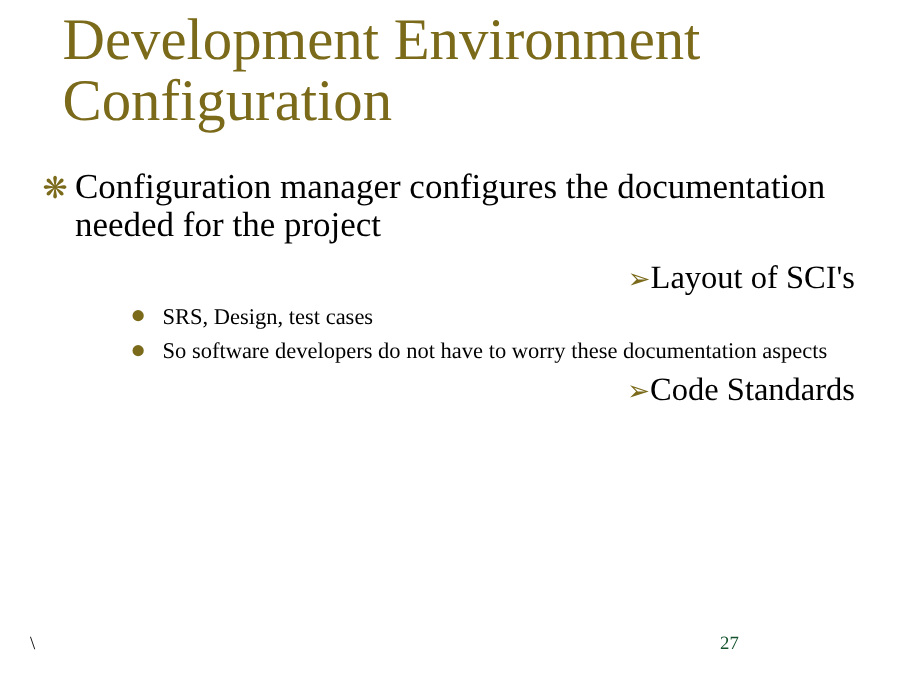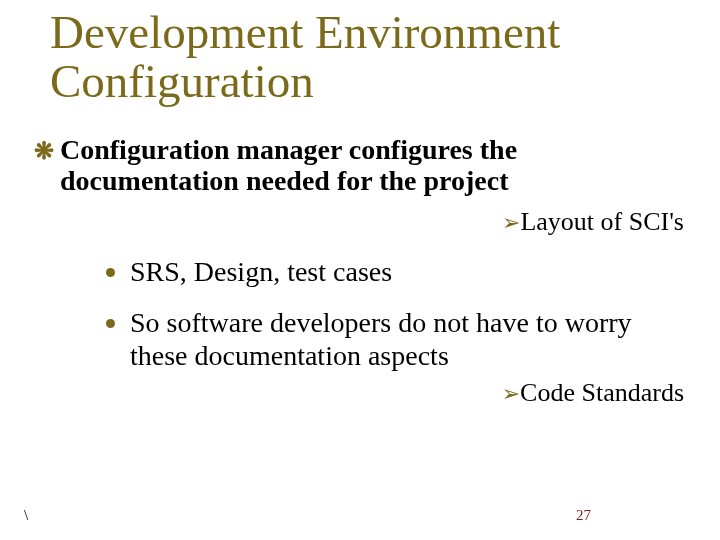--- a/index.html
+++ b/index.html
@@ -34,21 +34,20 @@
     left: 34px;
     top: 134px;
     width: 650px;
   }
   .l1 {
     font-size: 28px;
     line-height: 1.12;
     margin-bottom: 10px;
     padding-left: 26px;
     text-indent: -26px;
-    font-weight: bold;
   }
   .l1 .bullet {
     color: #7a6a1a;
     font-family: "Segoe UI Symbol","Arial Unicode MS",sans-serif;
     font-size: 24px;
     display: inline-block;
     width: 26px;
     text-indent: 0;
   }
   .l2 {
@@ -63,24 +62,24 @@
   }
   .l2 .bullet {
     color: #7a6a1a;
     font-family: "Segoe UI Symbol","Arial Unicode MS",sans-serif;
     font-size: 22px;
     display: inline-block;
     width: 28px;
     text-indent: 0;
   }
   .l3 {
-    font-size: 28px;
+    font-size: 18px;
     line-height: 1.18;
     margin-left: 72px;
-    margin-top: 18px;
+    margin-top: 6px;
     margin-bottom: 2px;
     padding-left: 24px;
     text-indent: -24px;
   }
   .l3 .bullet {
     color: #7a6a1a;
     display: inline-block;
     width: 24px;
     text-indent: 0;
     position: relative;
@@ -100,21 +99,21 @@
     left: 24px;
     bottom: 16px;
     font-size: 15px;
     color: #000;
   }
   .footer-right {
     position: absolute;
     right: 26px;
     bottom: 16px;
     font-size: 15px;
-    color: #7f1d1d;
+    color: #14532d;
   }
 </style>
 </head>
 <body>
 
 <div class="slide">
 
   <div class="title">Development Environment Configuration</div>
 
   <div class="body">

